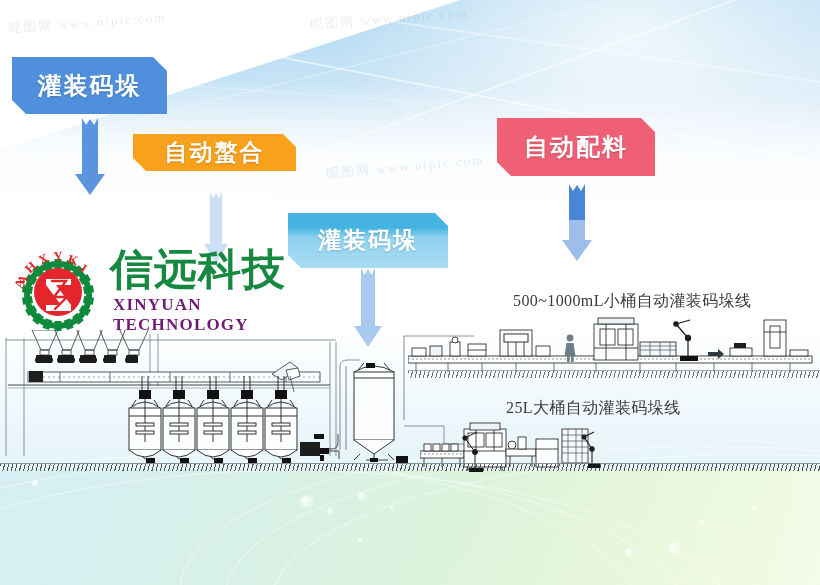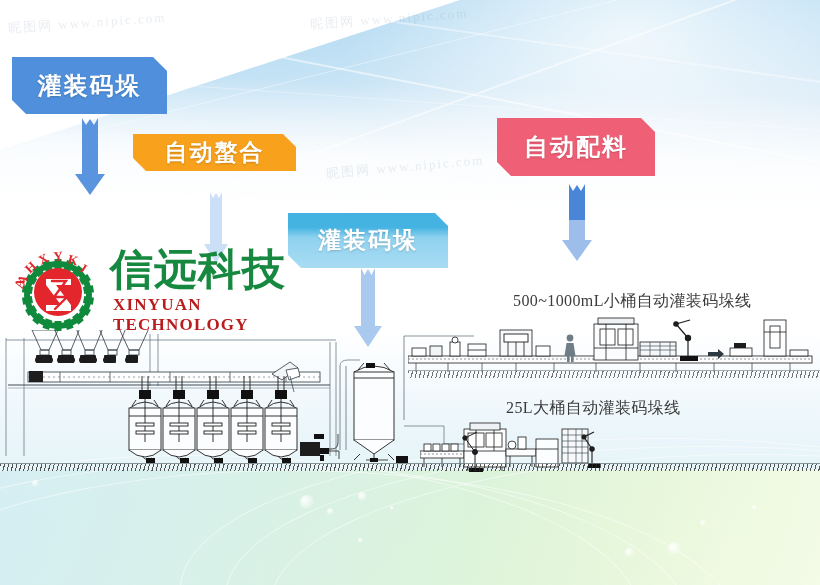--- a/index.html
+++ b/index.html
@@ -99,21 +99,21 @@
   
   .logo-wrap{position:absolute;left:10px;top:246px;width:300px;height:86px;display:flex;align-items:center;}
   .logo-mark{width:96px;height:86px;position:relative;flex:0 0 auto;}
   .logo-text{margin-left:4px;}
   .logo-cn{
     font-family:"DejaVu Sans","Liberation Sans",sans-serif;
     font-weight:bold;font-size:43px;color:#17883f;letter-spacing:1px;line-height:50px;
   }
   .logo-en{
     font-family:"Liberation Serif","DejaVu Serif",serif;
-    font-weight:bold;font-size:17px;color:#b91c1c;letter-spacing:1.2px;margin-top:1px;padding-left:3px;
+    font-weight:bold;font-size:17px;color:#701a75;letter-spacing:1.2px;margin-top:1px;padding-left:3px;
   }
 
   
   .line-caption{
     position:absolute;font-family:"Liberation Serif","DejaVu Serif",serif;
     font-size:16px;color:#3b3b3b;white-space:nowrap;letter-spacing:.4px;
   }
 
   
   .mach{position:absolute;}

